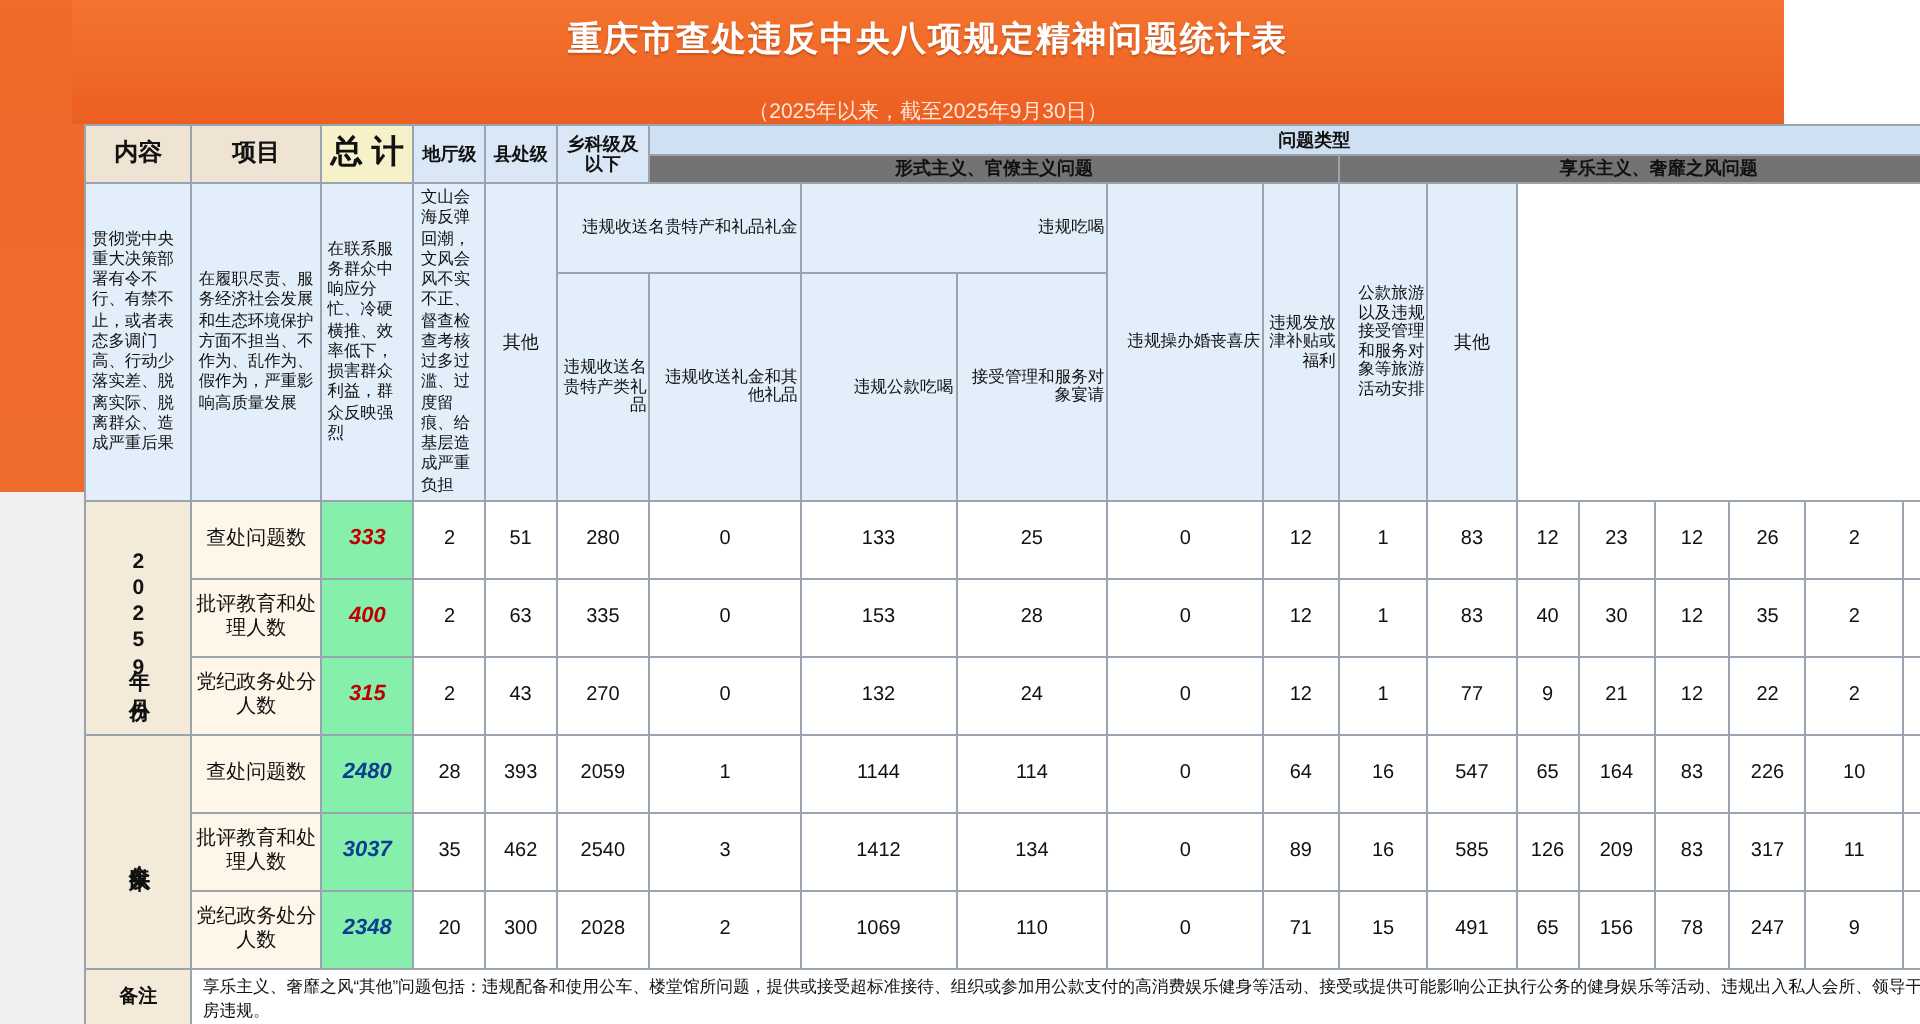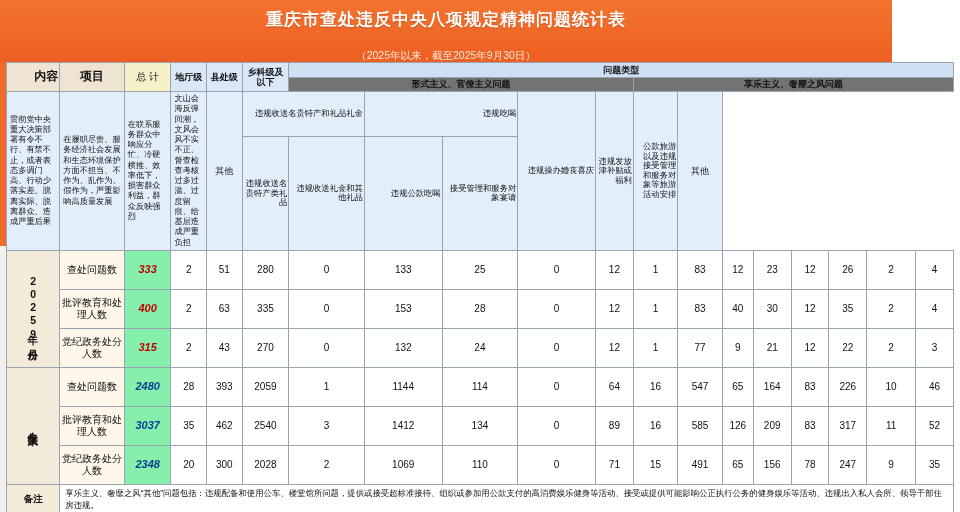--- a/index.html
+++ b/index.html
@@ -6,20 +6,21 @@
   body{
     width:960px;height:512px;
     background:#ffffff;
     font-family:"Liberation Sans", sans-serif;
     overflow:hidden;
   }
   .page{
     position:relative;width:892px;height:512px;
     background:linear-gradient(180deg,#f06a2a 0%,#ef6b2c 48%,#f2f0ee 48%,#f2f0ee 100%);
     box-sizing:border-box;
+    padding-left:36px;
   }
   .header{
     height:62px;
     background:linear-gradient(180deg,#f4732e 0%,#ec5f22 100%);
     color:#fff;text-align:center;
     padding-top:8px;box-sizing:border-box;
   }
   .header h1{
     margin:0;font-size:17px;font-weight:bold;letter-spacing:1px;
     text-shadow:0 1px 1px rgba(120,40,0,.35);
@@ -42,21 +43,21 @@
     vertical-align:middle;
     padding:1px 1px;
     line-height:1.15;
     color:#111;
     word-break:break-all;
   }
   .hdr-blue{background:#cfe0f3;font-weight:bold;}
   .hdr-blue2{background:#737373;font-weight:bold;}
   .hdr-blue3{background:#e2eefa;}
   .hdr-tan{background:#efe4d3;font-weight:bold;font-size:12px;}
-  .hdr-sum{background:#f6f1c8;font-weight:normal;font-size:10px;}
+  .hdr-sum{background:#f6f1c8;font-weight:bold;font-size:16px;}
   .hdr-col{background:#d9e7f6;font-weight:bold;}
   .vtext{
     writing-mode:vertical-rl;
     text-orientation:upright;
     letter-spacing:1px;
     white-space:nowrap;
     margin:0 auto;
   }
   .small{font-size:8.3px;text-align:right;}
   .desc{
@@ -106,21 +107,21 @@
         <col style="width:28px">
         <col style="width:34px">
         <col style="width:34px">
         <col style="width:34px">
         <col style="width:44px">
         <col style="width:34px">
       </colgroup>
 
       <tbody>
           <tr>
-        <td class="hdr-tan" rowspan="2" style="height:26px;text-align:right;">内容</td>
+        <td class="hdr-tan" rowspan="2" style="height:26px;">内容</td>
         <td class="hdr-tan" rowspan="2">项目</td>
         <td class="hdr-sum" rowspan="2">总 计</td>
         <td class="hdr-col" rowspan="2">地厅级</td>
         <td class="hdr-col" rowspan="2">县处级</td>
         <td class="hdr-col" rowspan="2">乡科级及以下</td>
         <td class="hdr-blue" colspan="13">问题类型</td>
       </tr>
 
       <tr>
         <td class="hdr-blue2" colspan="5">形式主义、官僚主义问题</td>

